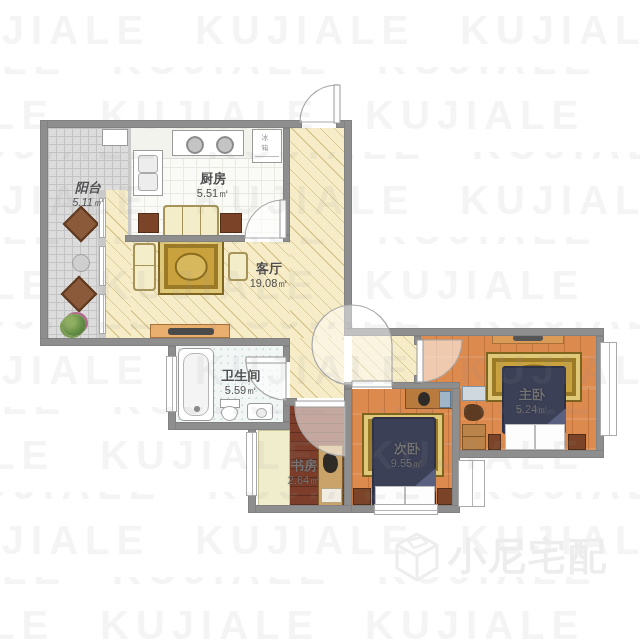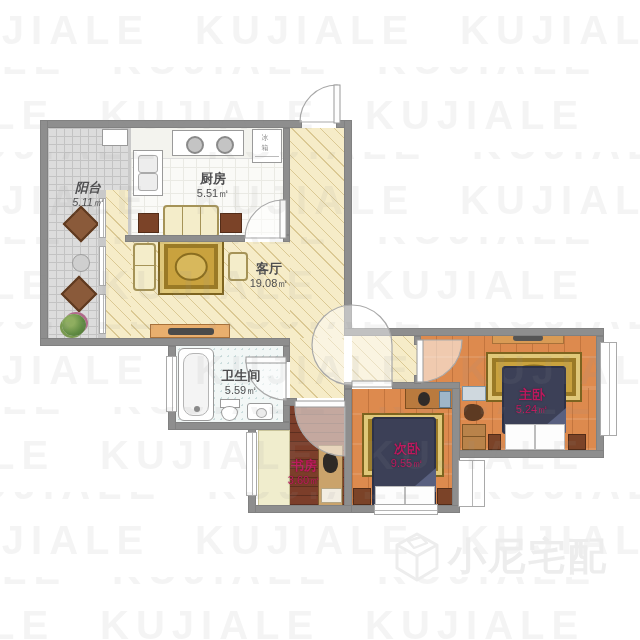--- a/index.html
+++ b/index.html
@@ -42,21 +42,21 @@
   .bed{background:#3c4057;border-radius:4px;box-shadow:inset 0 0 0 2px #2e3247;}
   .fold{position:absolute;width:0;height:0;border-style:solid;z-index:9;}
   .pillow{position:absolute;background:#fdfdfd;border:1px solid #bdbdbd;z-index:10;}
   .white-box{background:#fff;border:1px solid #9a9a9a;}
   
   .rlabel{position:absolute;z-index:40;transform:translate(-50%,-50%);text-align:center;
         white-space:nowrap;line-height:1.15;pointer-events:none;}
   .rlabel .nm{font-size:13px;font-weight:bold;}
   .rlabel .ar{font-size:11px;}
   .dark-t{color:#4e4e50;}
-  .light-t{color:#be185d;text-shadow:0 0 2px rgba(0,0,0,.4);}
+  .light-t{color:#737373;text-shadow:0 0 2px rgba(0,0,0,.4);}
   .tinytxt{position:absolute;font-size:7px;color:#8a8a8a;z-index:9;transform:translate(-50%,-50%);}
   
   #doors{position:absolute;left:0;top:0;z-index:30;pointer-events:none;}
   
   #watermarks{position:absolute;left:0;top:0;width:640px;height:640px;z-index:50;
         pointer-events:none;overflow:hidden;}
   .wmrow{position:absolute;font-weight:bold;font-size:40px;letter-spacing:7px;
         color:rgba(150,150,150,.10);white-space:nowrap;}
   .wmclip{height:11px;overflow:hidden;}
   .wmclip span{display:block;margin-top:-29px;}
@@ -249,21 +249,21 @@
   <div class="rlabel dark-t" style="left:269px;top:276px;">
     <div class="nm">客厅</div>
     <div class="ar">19.08㎡</div>
   </div>
   <div class="rlabel dark-t" style="left:241px;top:383px;">
     <div class="nm">卫生间</div>
     <div class="ar">5.59㎡</div>
   </div>
   <div class="rlabel light-t" style="left:304px;top:473px;text-align:center;">
     <div class="nm">书房</div>
-    <div class="ar">3.60㎡</div>
+    <div class="ar">2.64㎡</div>
   </div>
   <div class="rlabel light-t" style="left:407px;top:456px;">
     <div class="nm">次卧</div>
     <div class="ar">9.55㎡</div>
   </div>
   <div class="rlabel light-t" style="left:532px;top:402px;">
     <div class="nm">主卧</div>
     <div class="ar">5.24㎡</div>
   </div>
 

